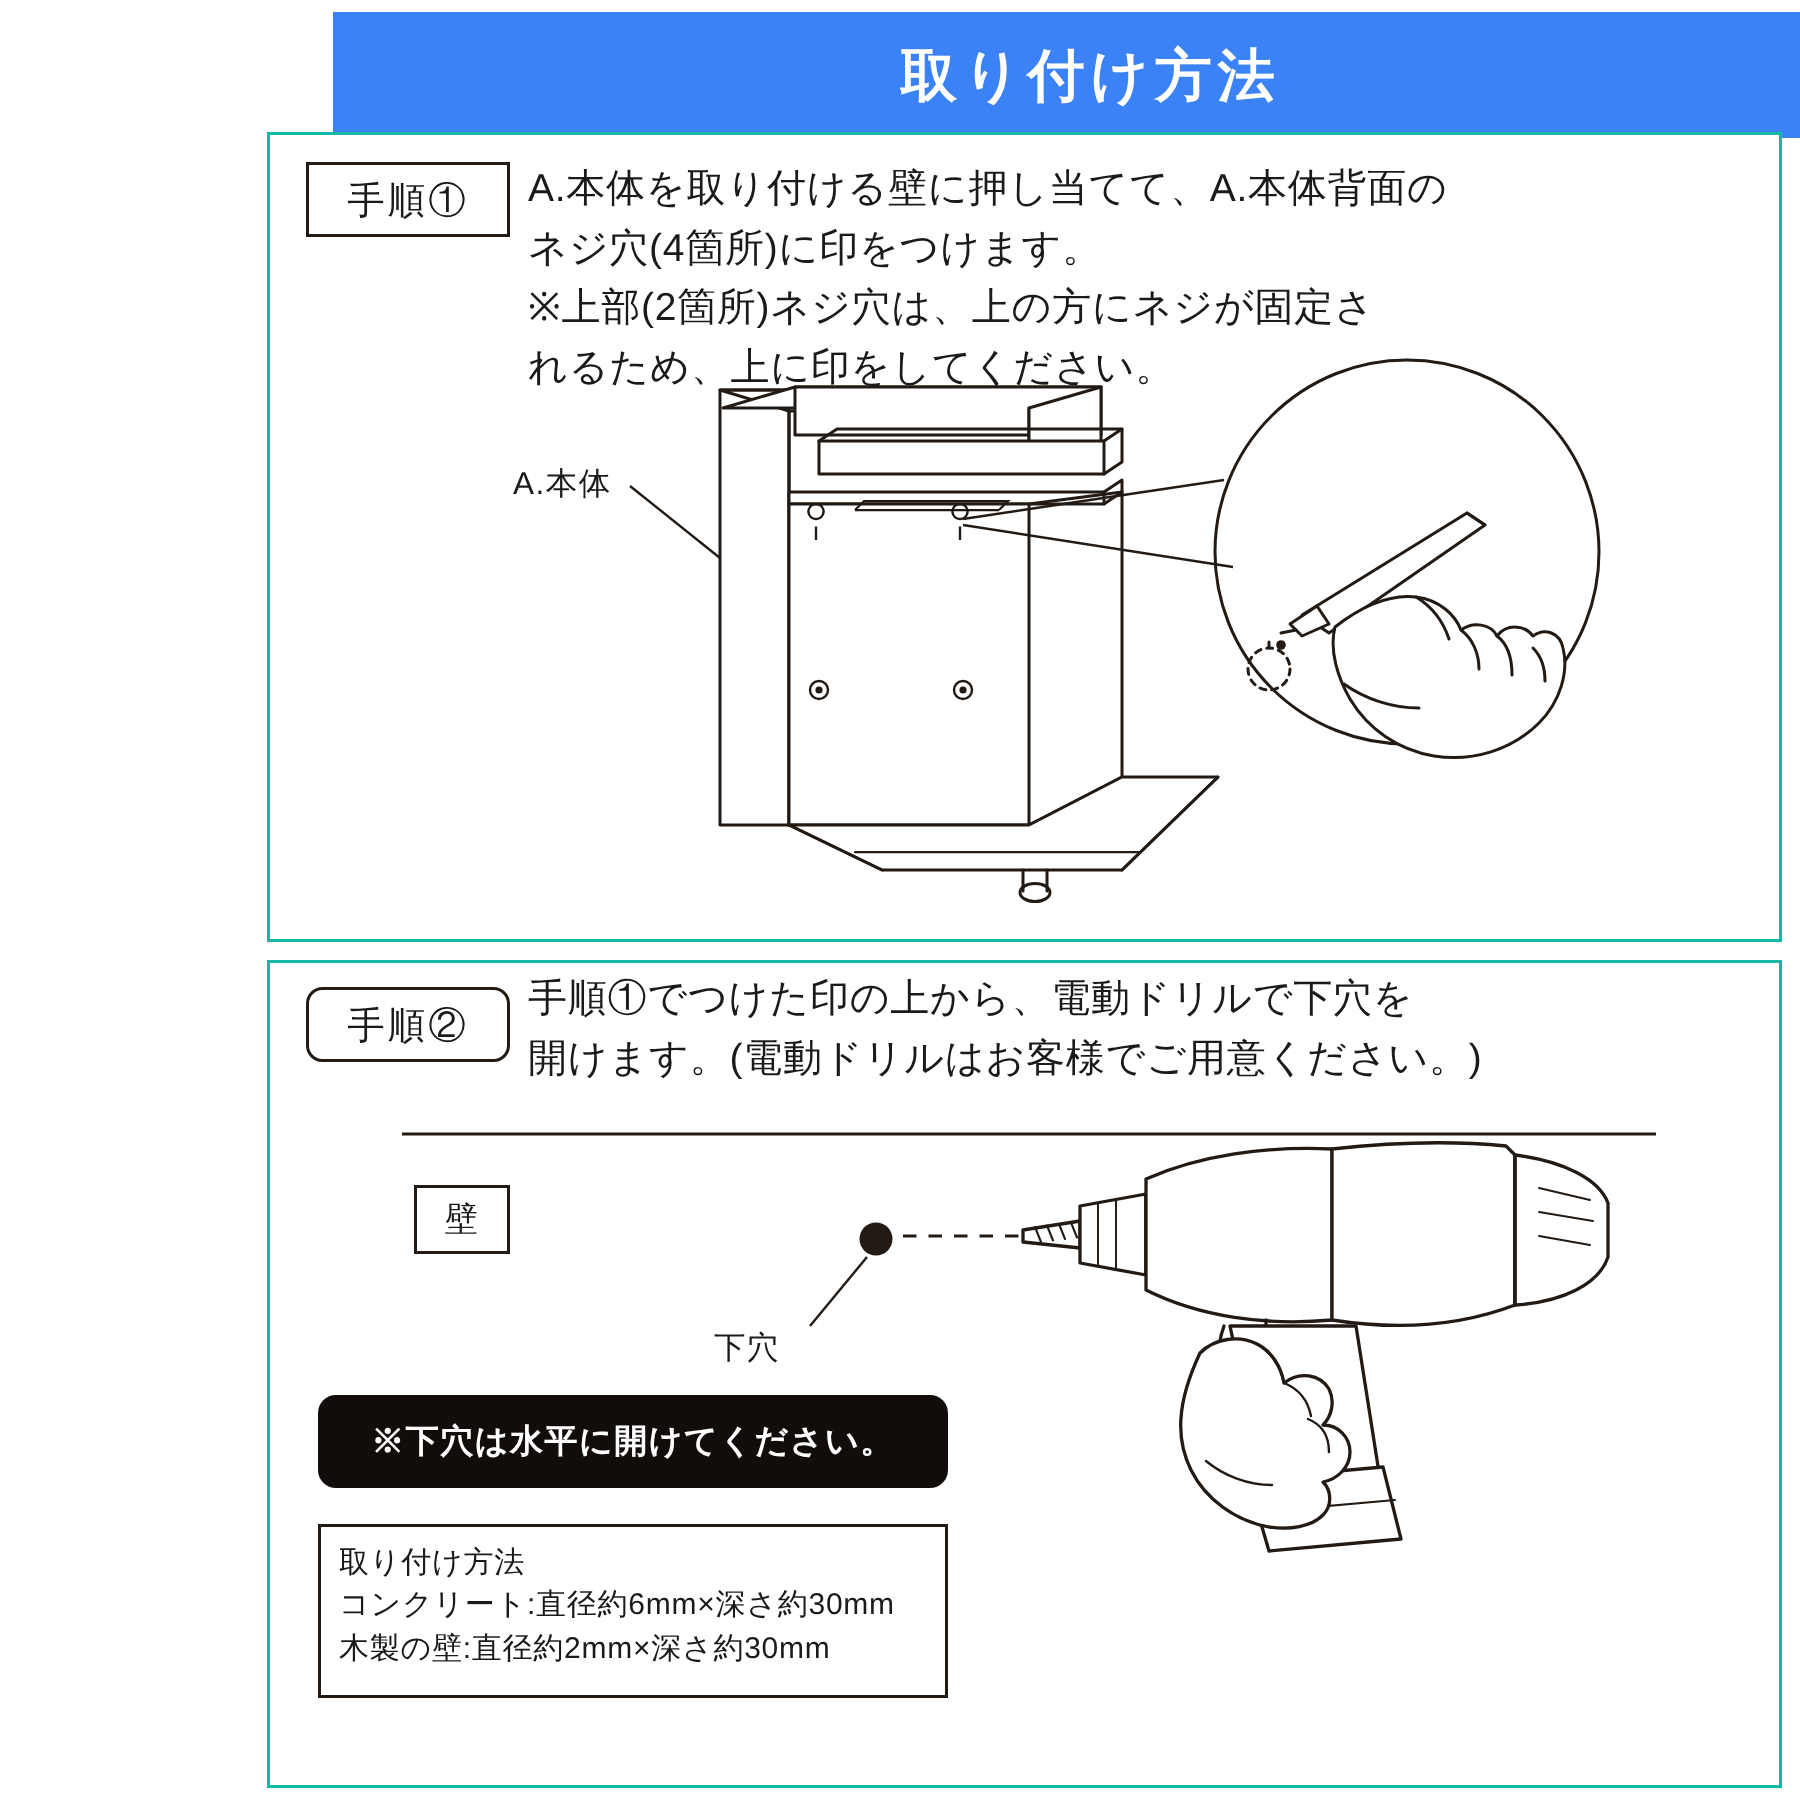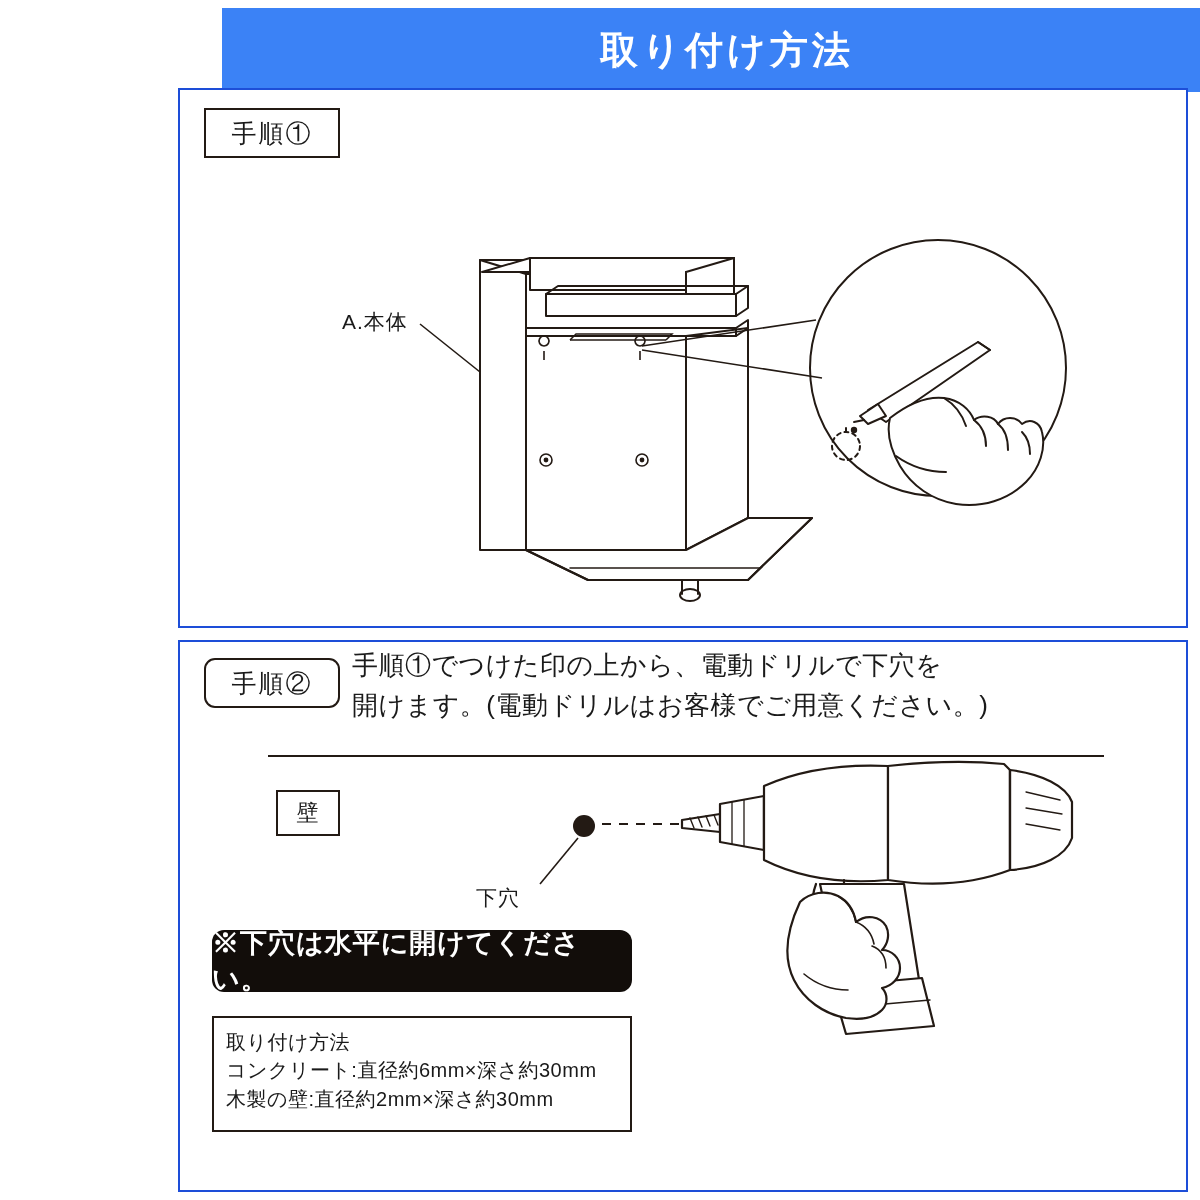--- a/index.html
+++ b/index.html
@@ -38,21 +38,21 @@
   .header-title {
     color: #ffffff;
     font-size: 38px;
     font-weight: bold;
     letter-spacing: 4px;
   }
 
   
   .panel {
     position: absolute;
-    border: 2px solid #1d4ed8;
+    border: 2px solid #14b8a6;
     background: #ffffff;
     box-sizing: border-box;
   }
   #panel1 { left: 178px; top: 88px; width: 1010px; height: 540px; }
   #panel2 { left: 178px; top: 640px; width: 1010px; height: 552px; }
 
   .step-badge {
     position: absolute;
     border: 2px solid #231a14;
     box-sizing: border-box;
@@ -107,21 +107,21 @@
     width: 420px;
     height: 62px;
     background: #120d0a;
     border-radius: 12px;
     display: flex;
     align-items: center;
     justify-content: center;
   }
   .callout-text {
     color: #ffffff;
-    font-size: 27px;
+    font-size: 22px;
     font-weight: bold;
     letter-spacing: 1px;
   }
 
   
   .spec-box {
     position: absolute;
     left: 32px;
     top: 374px;
     width: 420px;
@@ -145,20 +145,24 @@
 <div class="page">
 
   <div class="header-bar">
     <div class="header-title">取り付け方法</div>
   </div>
 
   <div class="panel" id="panel1">
 
     <div class="step-badge" id="badge1">手順①</div>
 
+    <div class="step-text" id="text1">A.本体を取り付ける壁に押し当てて、A.本体背面の
+ネジ穴(4箇所)に印をつけます。
+※上部(2箇所)ネジ穴は、上の方にネジが固定さ
+れるため、上に印をしてください。</div>
 
     <div class="fig" id="fig1">
       <svg width="840" height="350" viewBox="0 0 840 350">
         <g fill="none" stroke="#231a14" stroke-width="2" stroke-linejoin="round" stroke-linecap="round">
 
           <path d="M150 10 L196 10 L196 300 L150 300 Z"></path>
 
           <path d="M150 10 L196 10 L350 10 L350 24 L196 24 Z"></path>
           <path d="M196 10 L350 10"></path>
           <path d="M196 24 L196 300"></path>

